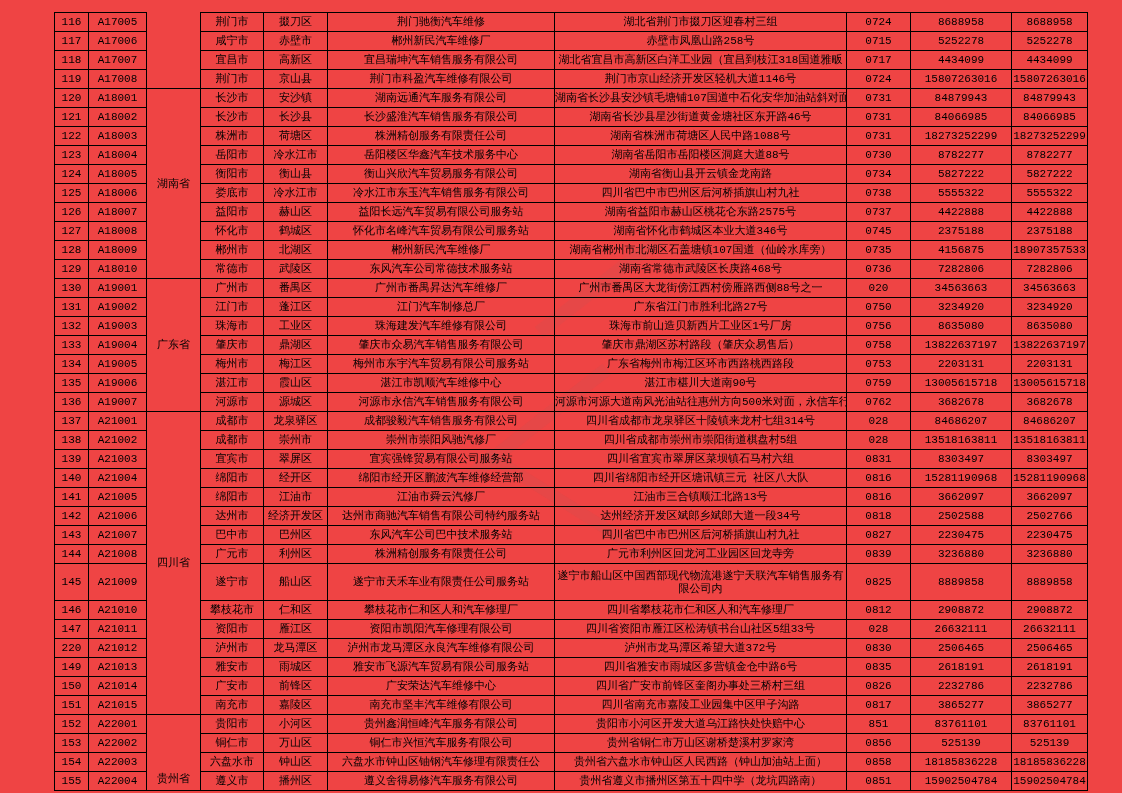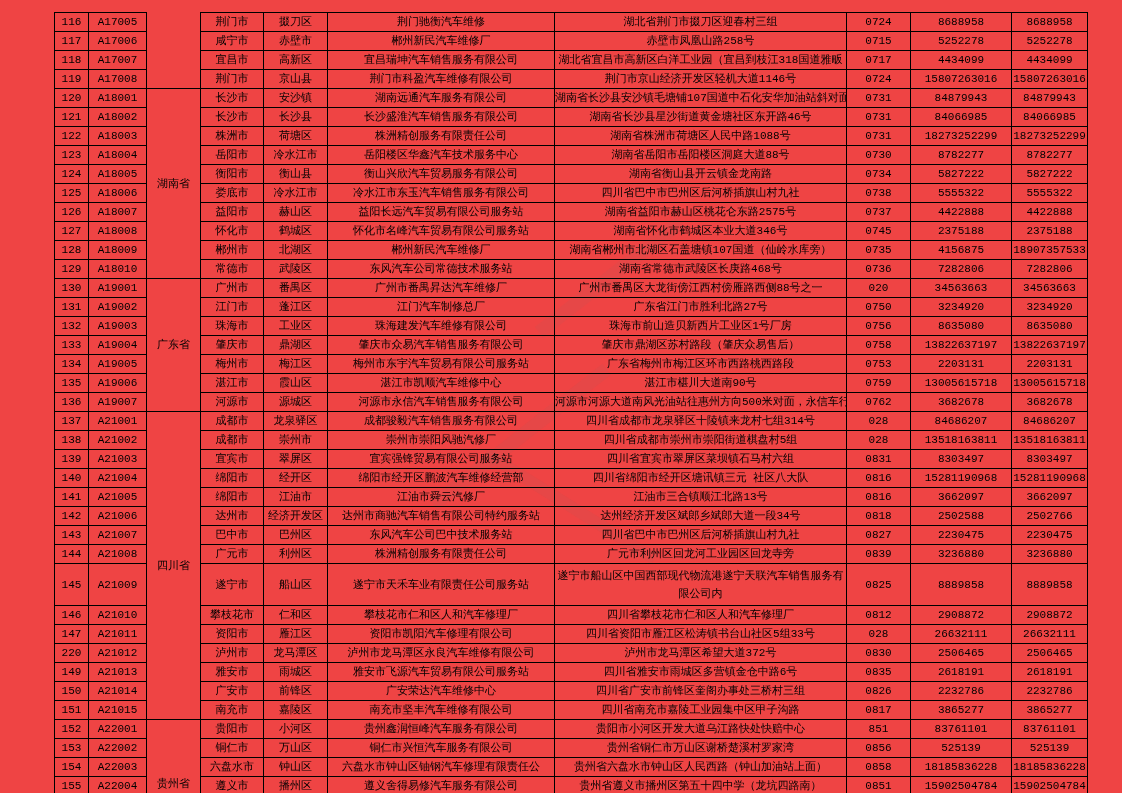--- a/index.html
+++ b/index.html
@@ -32,21 +32,21 @@
   .c-code{width:57px;}
   .c-prov{width:53px;}
   .c-city{width:62px;}
   .c-dist{width:63px;margin-left:28px;}
   .c-company{width:226px;text-align:left;padding:0 3px;}
   .c-addr{width:291px;text-align:left;padding:0 3px;}
   .c-area{width:63px;}
   .c-tel1{width:100px;}
   .c-tel2{width:75px;}
   tr.tall{height:37px;}
-  tr.tall .c-addr{white-space:normal;line-height:18px;padding-top:3px;padding-bottom:2px;}
+  tr.tall .c-addr{white-space:normal;line-height:13px;padding-top:3px;padding-bottom:2px;}
   
   .c-prov{font-size:11px;}
   .c-prov.align-top-clipped{position:relative;border-top:none;}
   .c-prov.align-bottom{vertical-align:bottom;}
   .c-prov.align-bottom .prov-label{display:block;line-height:16px;margin-bottom:3px;}
   
   .wm{position:absolute;background:rgba(120,120,120,0.07);pointer-events:none;}
   .wm1{left:520px;top:270px;width:180px;height:14px;transform:rotate(-38deg);}
   .wm2{left:410px;top:430px;width:220px;height:14px;transform:rotate(-38deg);}
   .wm3{left:470px;top:500px;width:200px;height:12px;transform:rotate(32deg);}

